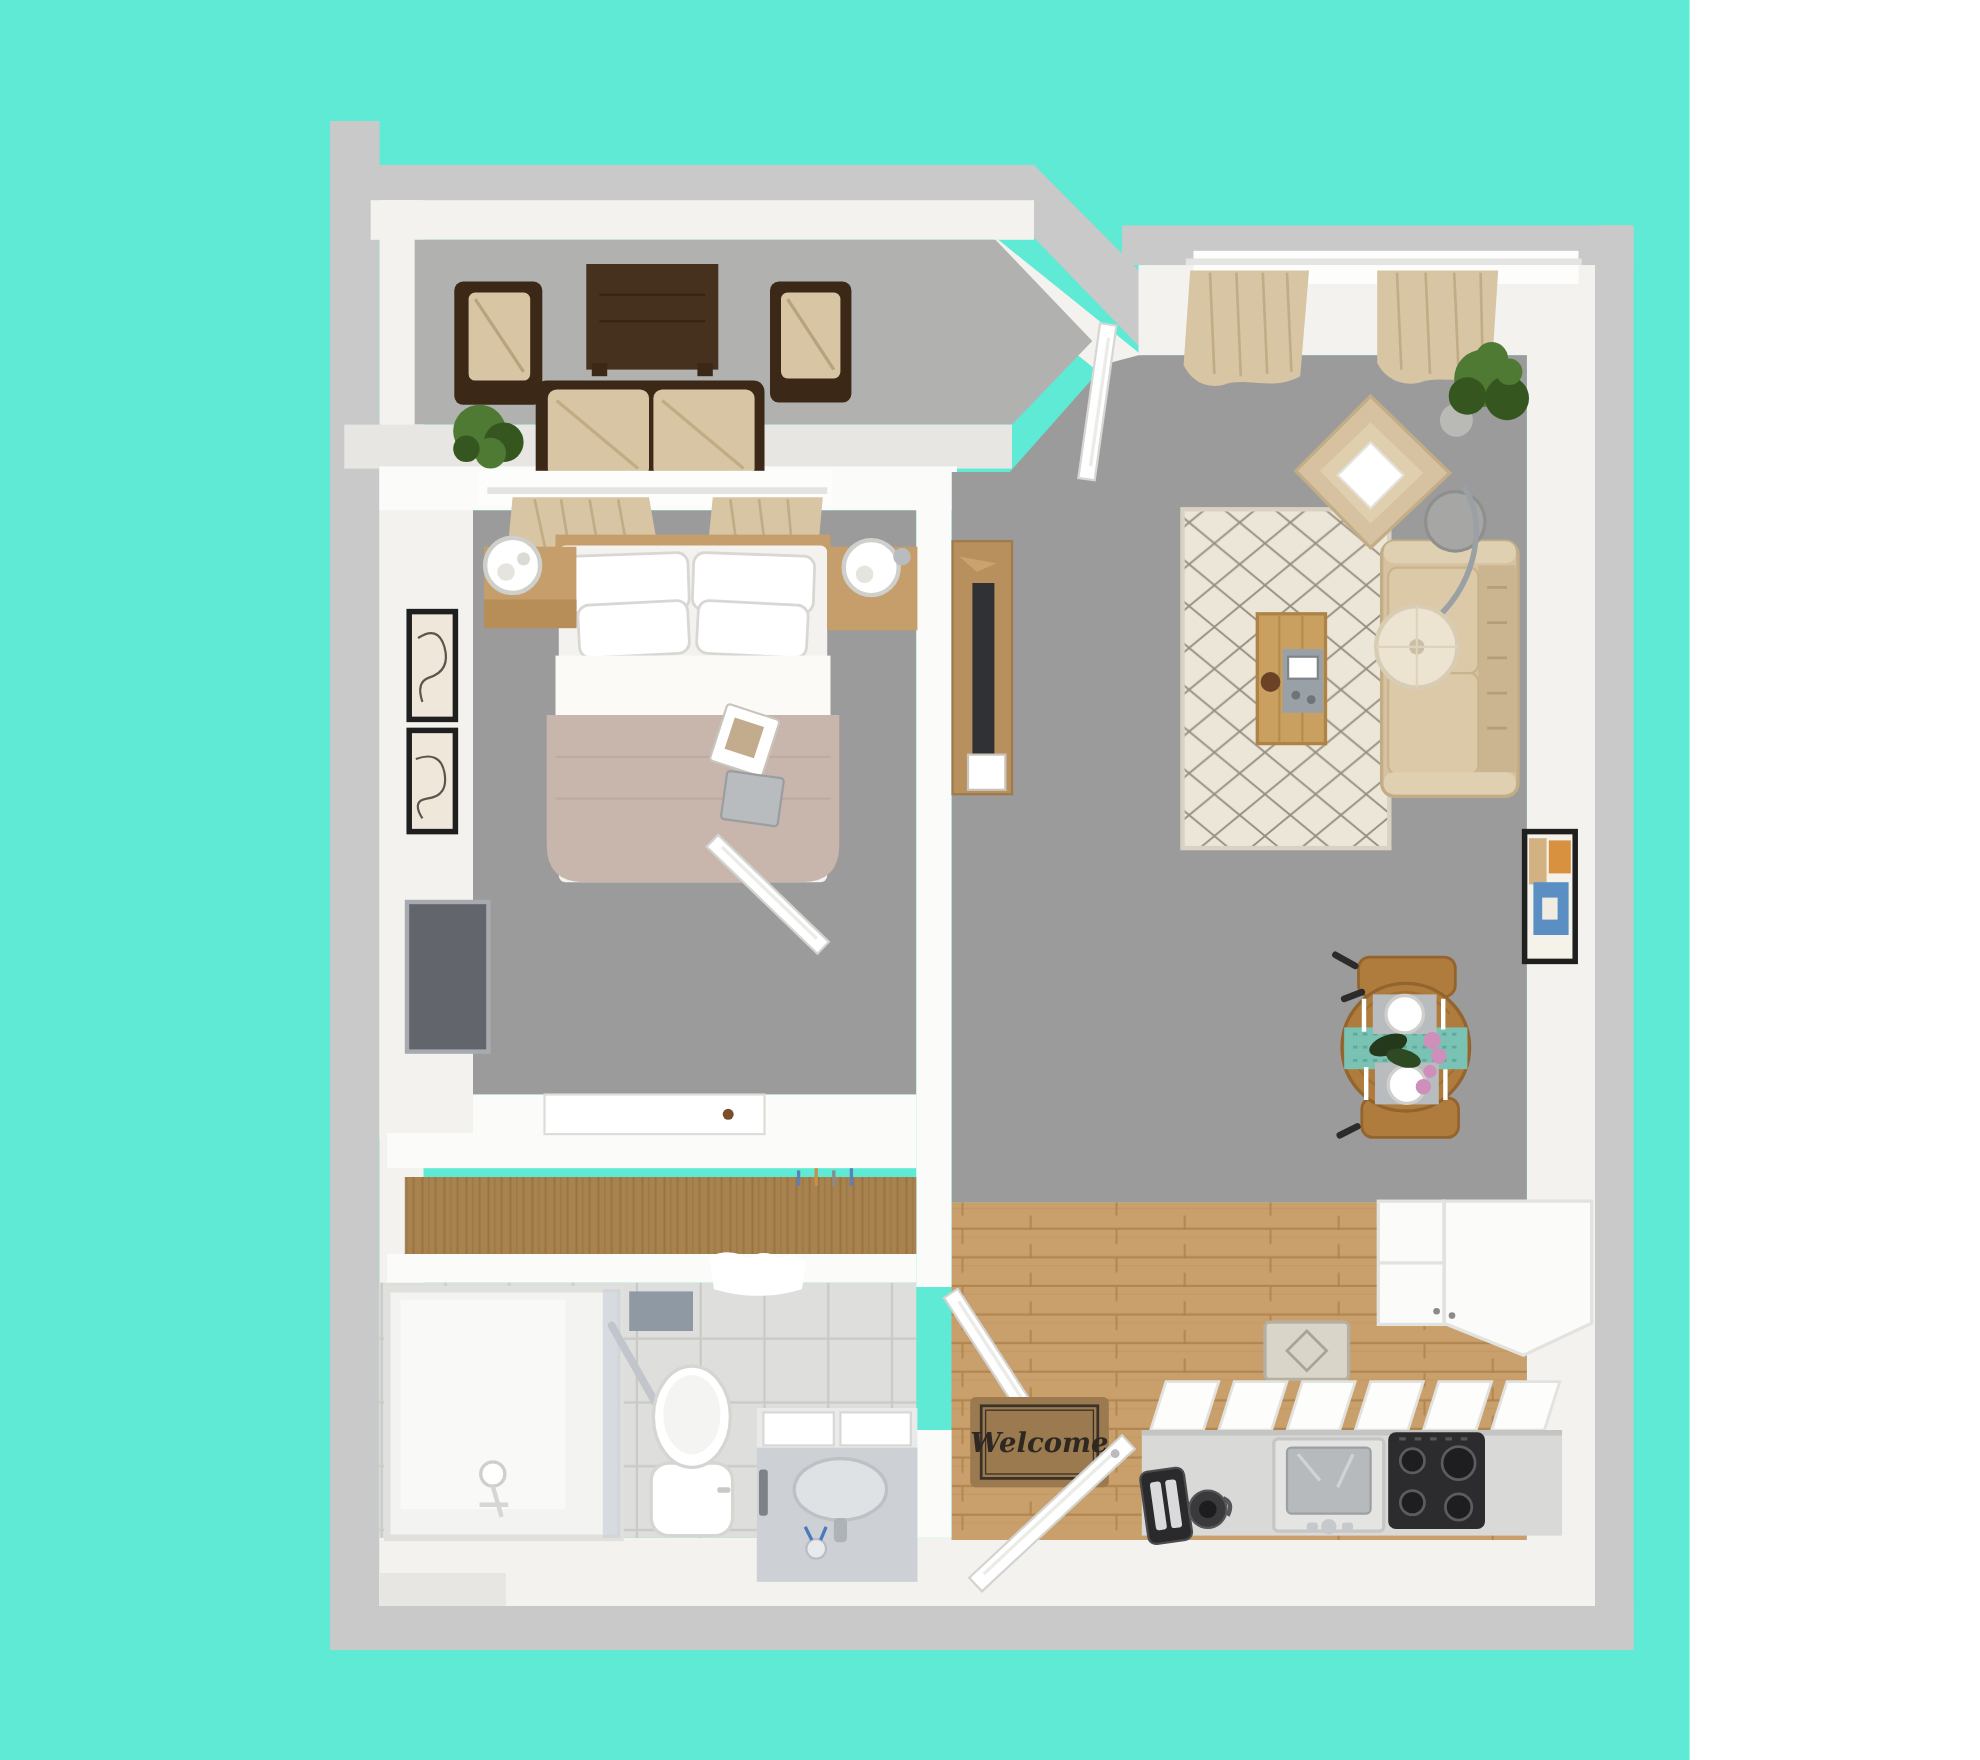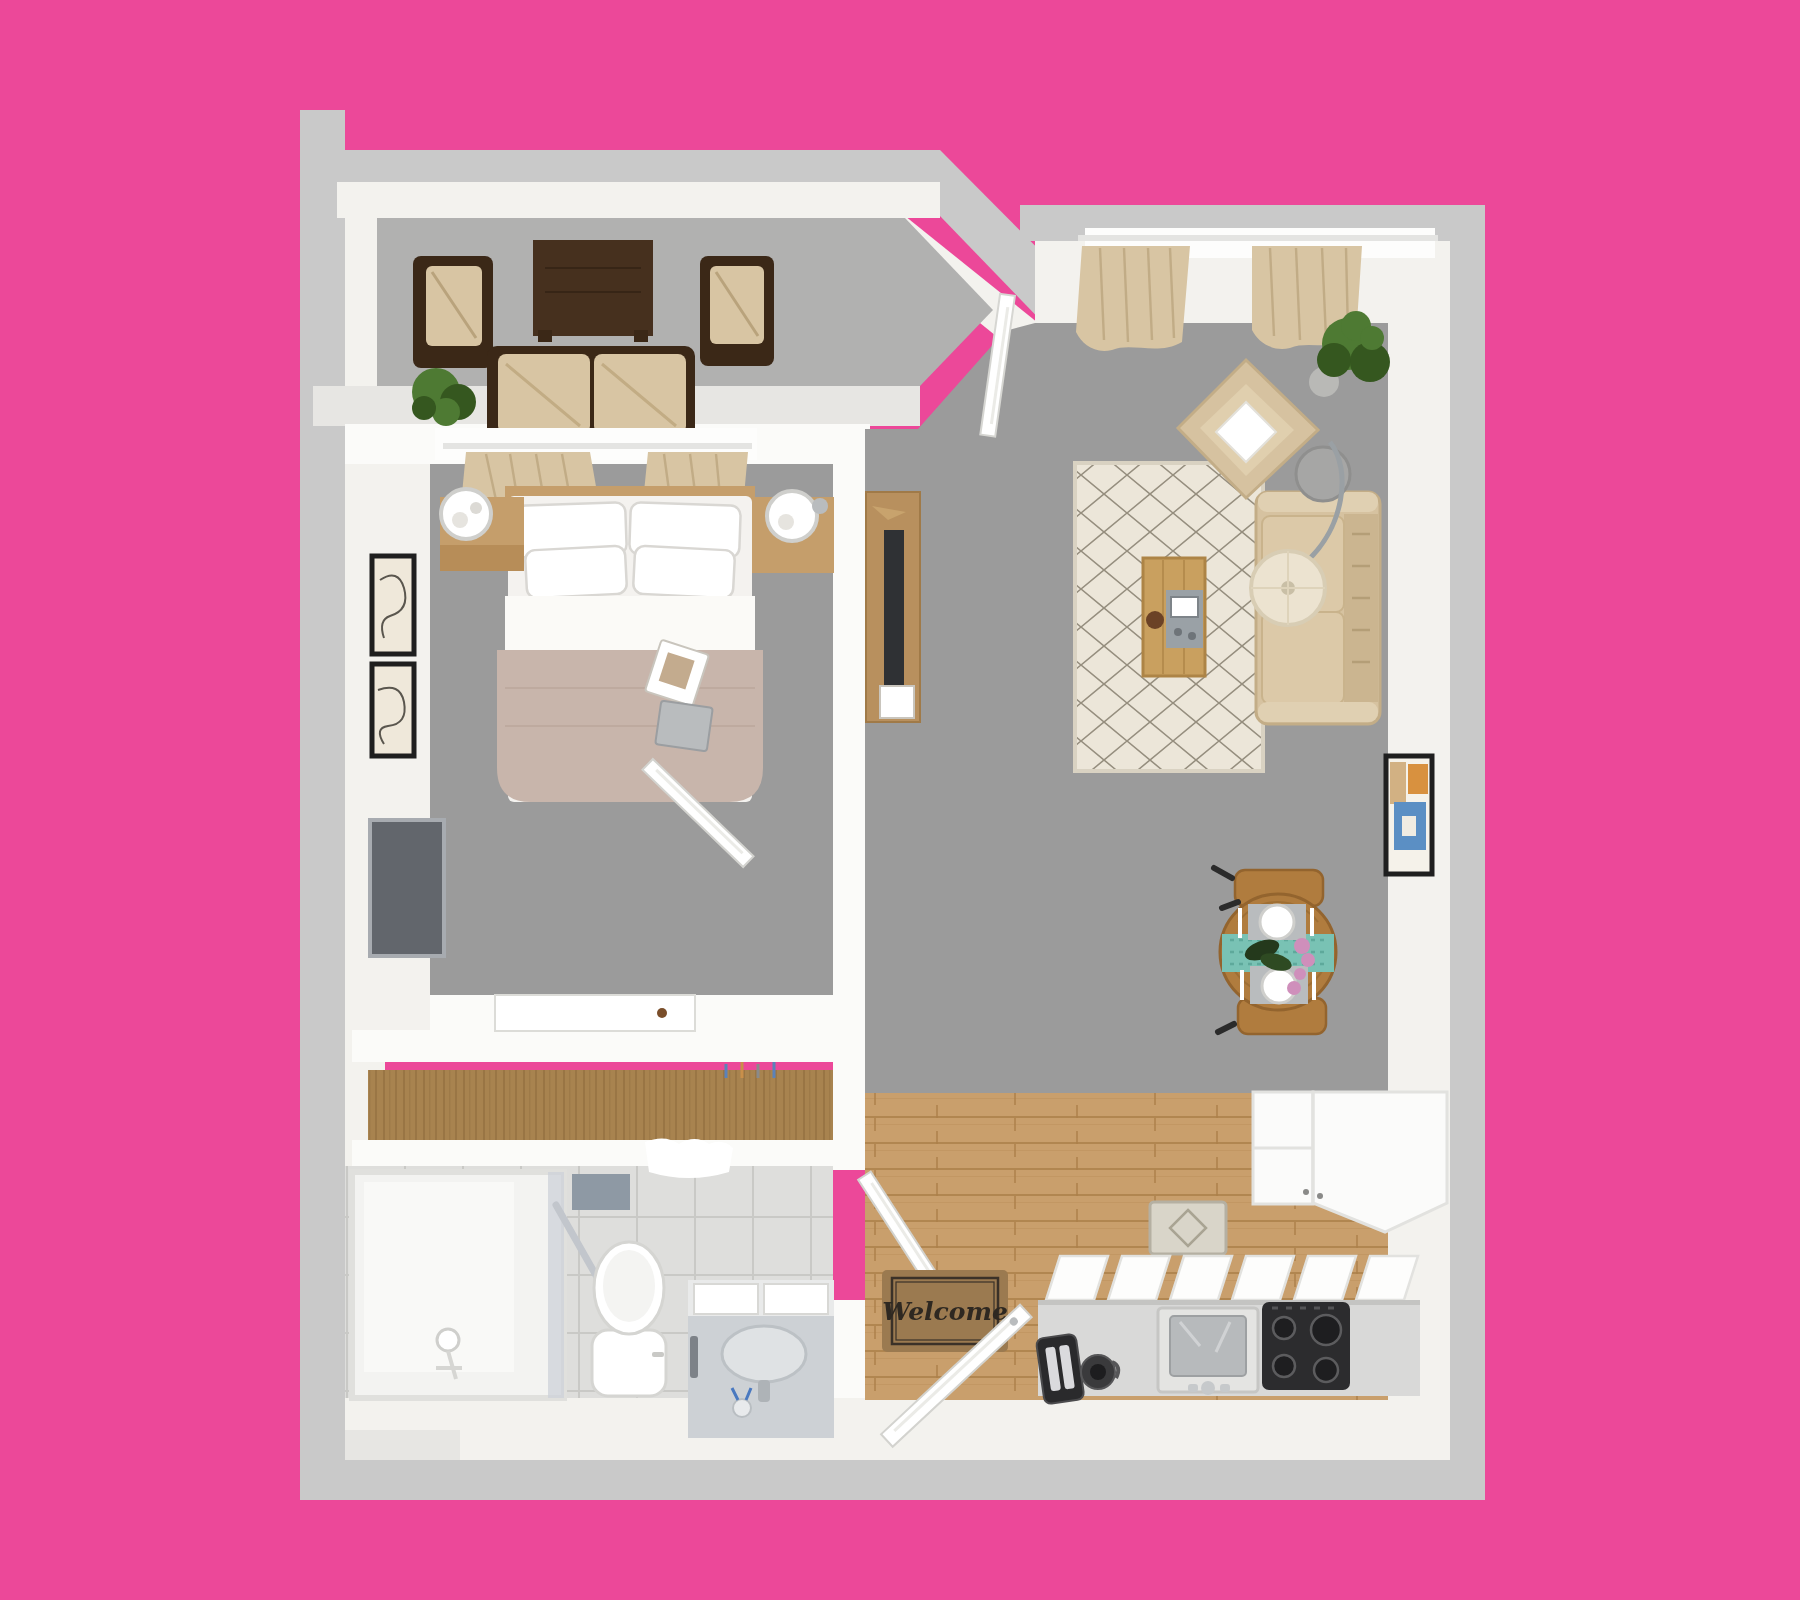--- a/index.html
+++ b/index.html
@@ -1,17 +1,17 @@
 <!DOCTYPE html>
 <html style="--wall-gray: #c9c9c9; --wall-light: #e7e6e3; --wall-face: #f3f2ee; --interior-wall: #fbfbf9; --carpet: #9b9b9b; --balcony-floor: #b1b1b0; --wood-floor: #c99f6c; --wood-floor-dark: #ab7f49; --closet-wood: #a8834f; --closet-wood-dark: #8c6a3b; --tile-floor: #dededc; --tile-line: #c9c9c6; --textile-beige: #d8c5a3; --textile-beige-dark: #c4ae86; --wicker-brown: #3b2817; --dark-table: #46301e; --blanket-taupe: #c8b5ab; --rug-cream: #ece6d9; --rug-line: #7f7868; --runner-teal: #79c2b4; --flower-pink: #cf8fbb; --plant-green: #4e7a33; --plant-green-dark: #35571f; --steel-gray: #b7babc; --stove-black: #2c2c2e; --mat-brown: #9b7a50; --mat-text: #2e2821; --tv-gray: #62666c; --coffee-wood: #c9a05f; --dining-wood: #b07c3e; --frame-black: #1f1f1f; --art-blue: #5b8fc4; --art-orange: #d8913f; --art-tan: #d2b183; --lamp-cream: #ece3d0;"><head>
 <meta charset="utf-8">
 <style>
   html,body{margin:0;padding:0;background:#ffffff;}
   body{font-family:"DejaVu Sans","Liberation Sans",sans-serif;}
-  #stage{width:1800px;height:1600px;position:relative;background:#ec4899;}
+  #stage{width:1536px;height:1600px;position:relative;background:#5eead4;}
   svg{display:block}
   .f-wallgray{fill:var(--wall-gray)}
   .f-walllight{fill:var(--wall-light)}
   .f-wallface{fill:var(--wall-face)}
   .f-intwall{fill:var(--interior-wall)}
   .f-carpet{fill:var(--carpet)}
   .f-balcony{fill:var(--balcony-floor)}
   .f-wood{fill:var(--wood-floor)}
   .f-wooddark{fill:var(--wood-floor-dark)}
   .f-grain{fill:var(--closet-wood)}

